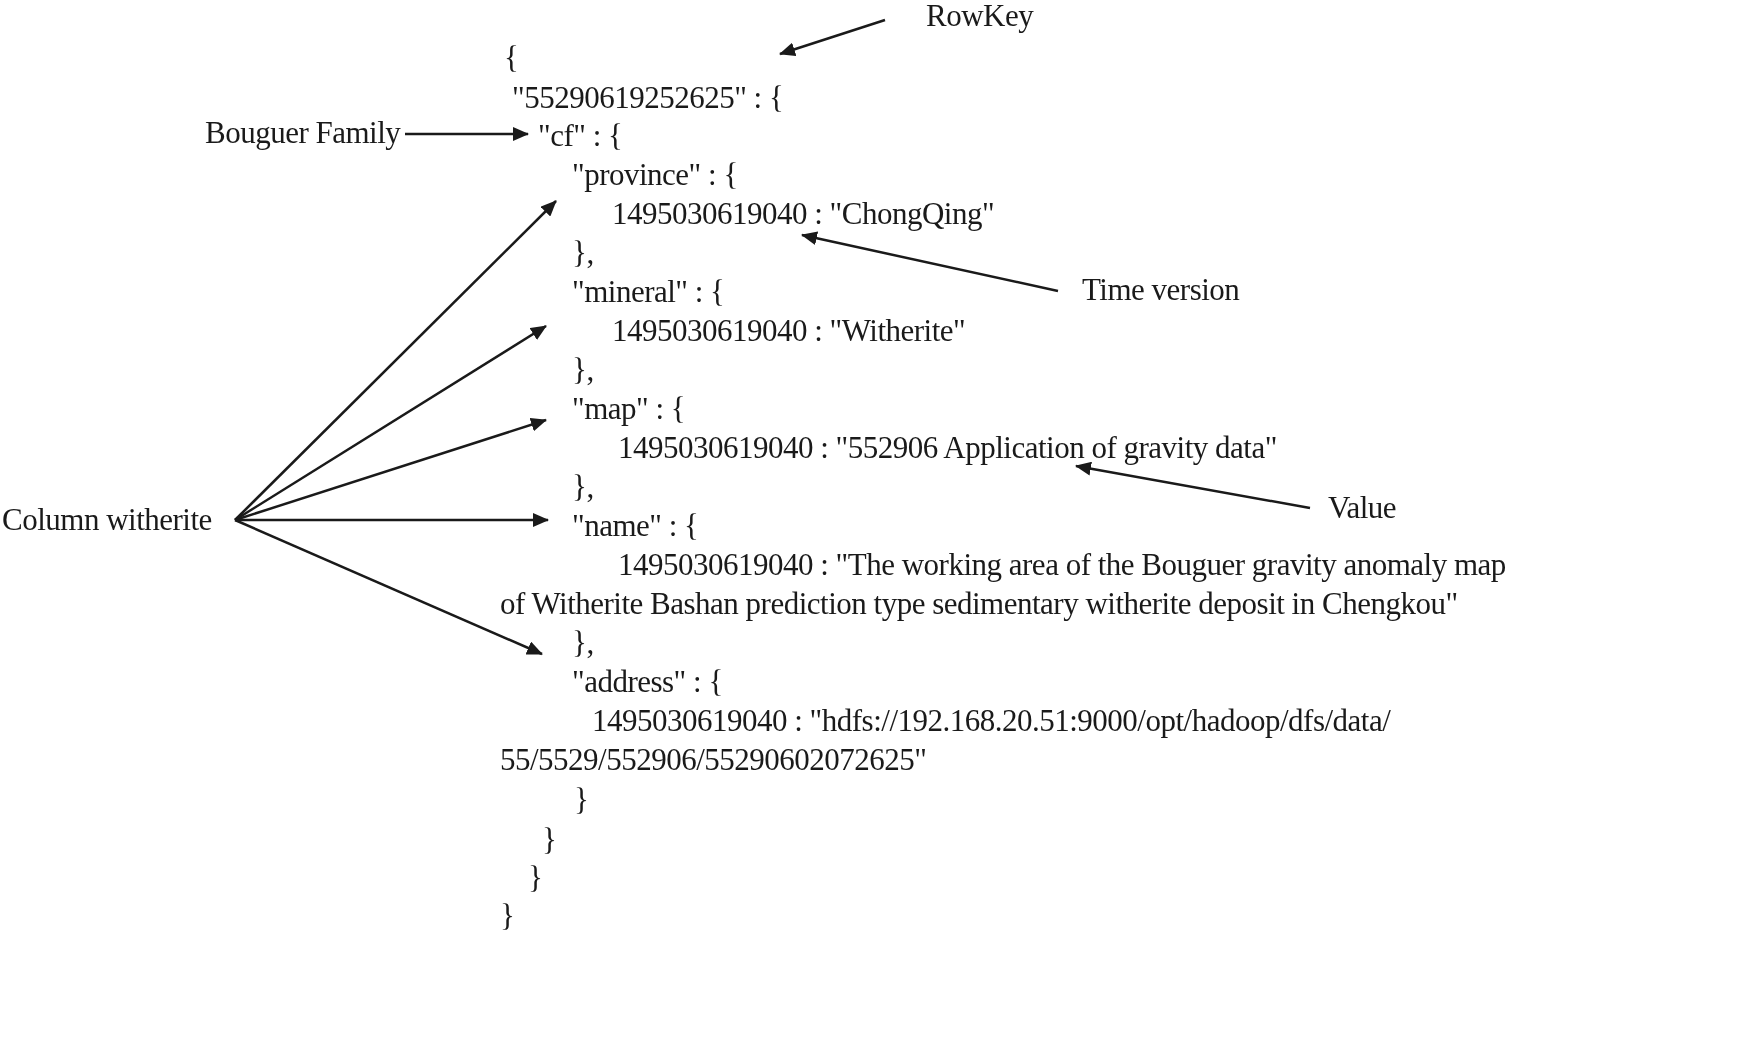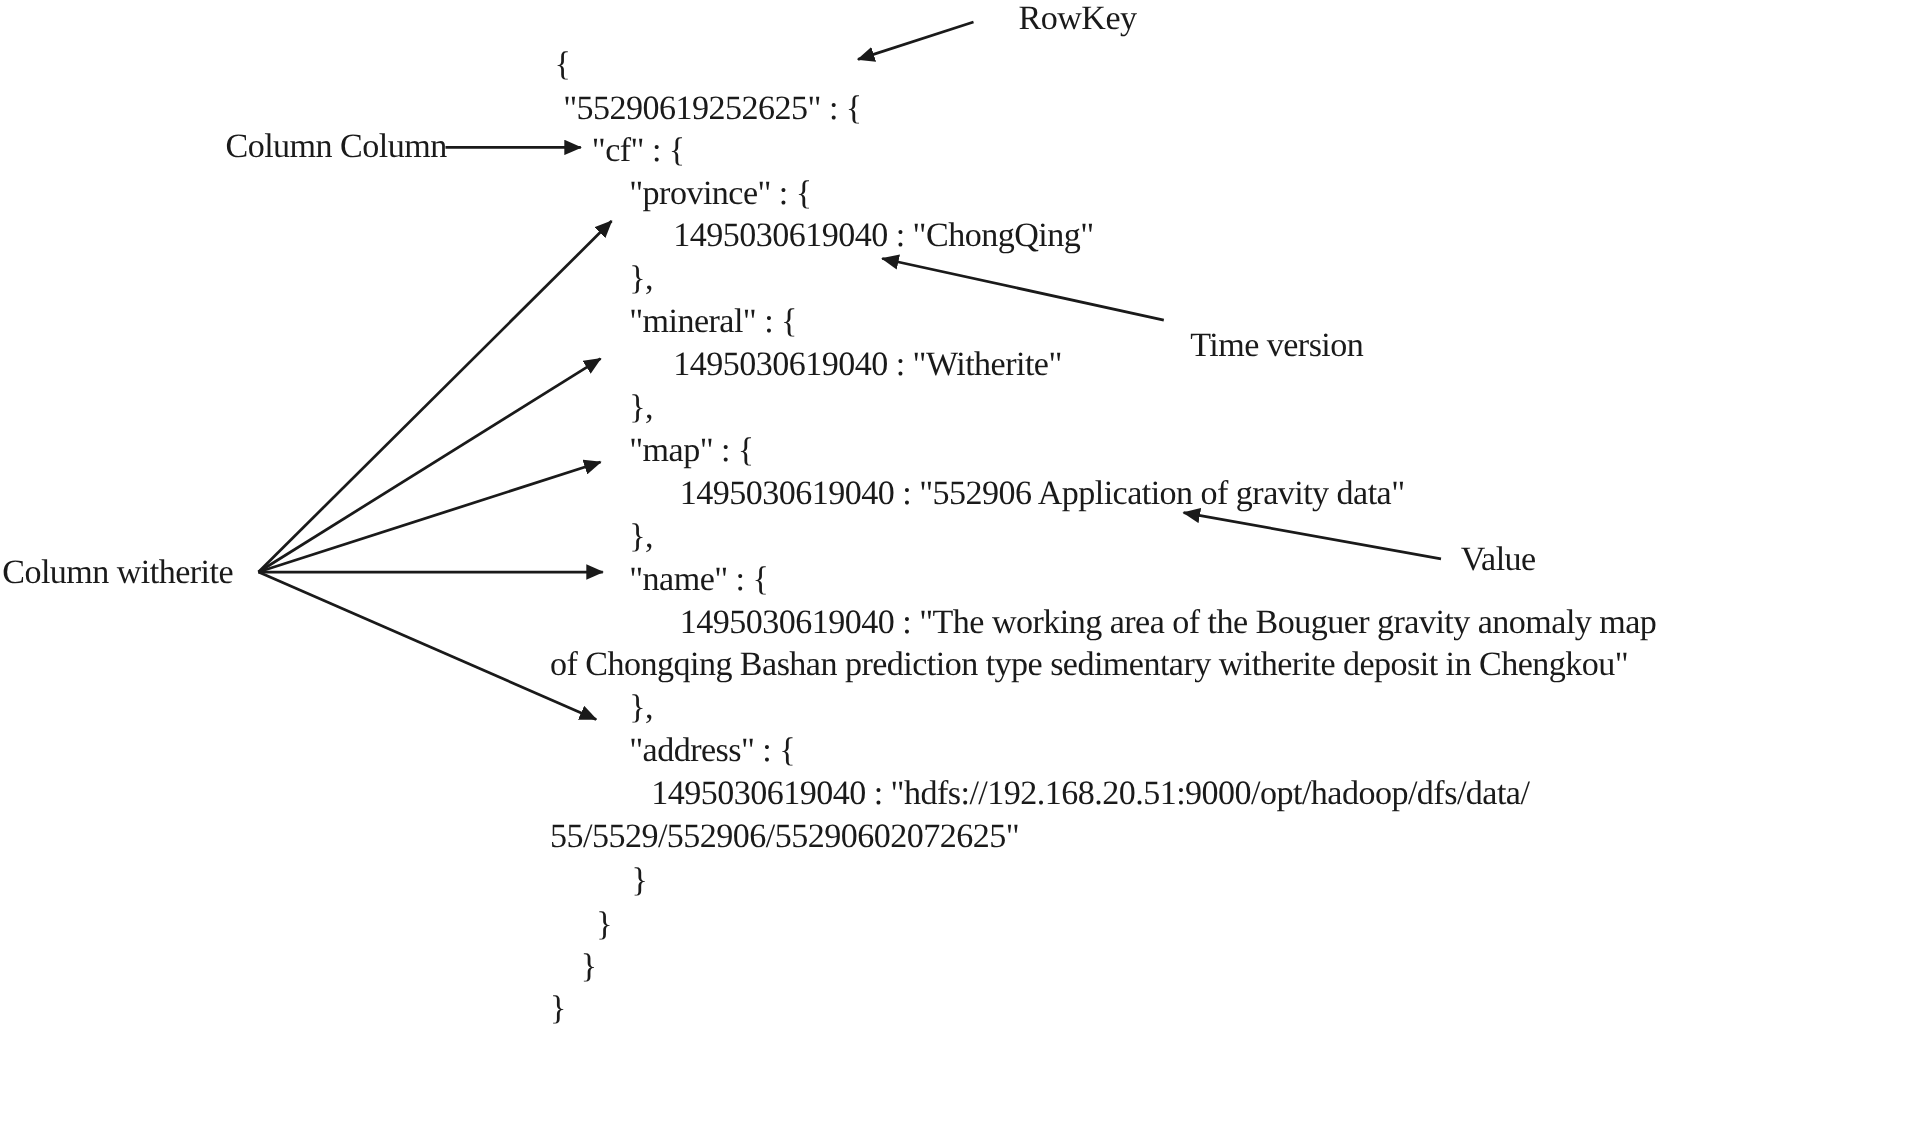--- a/index.html
+++ b/index.html
@@ -20,34 +20,34 @@
 <div class="t" style="left:612px;top:196px;">1495030619040 : "ChongQing"</div>
 <div class="t" style="left:572px;top:235px;">},</div>
 <div class="t" style="left:572px;top:274px;">"mineral" : {</div>
 <div class="t" style="left:612px;top:313px;">1495030619040 : "Witherite"</div>
 <div class="t" style="left:572px;top:352px;">},</div>
 <div class="t" style="left:572px;top:391px;">"map" : {</div>
 <div class="t" style="left:618px;top:430px;">1495030619040 : "552906 Application of gravity data"</div>
 <div class="t" style="left:572px;top:469px;">},</div>
 <div class="t" style="left:572px;top:508px;">"name" : {</div>
 <div class="t" style="left:618px;top:547px;">1495030619040 : "The working area of the Bouguer gravity anomaly map</div>
-<div class="t" style="left:500px;top:586px;">of Chongqing Bashan prediction type sedimentary witherite deposit in Chengkou"</div>
+<div class="t" style="left:500px;top:586px;">of Witherite Bashan prediction type sedimentary witherite deposit in Chengkou"</div>
 <div class="t" style="left:572px;top:625px;">},</div>
 <div class="t" style="left:572px;top:664px;">"address" : {</div>
 <div class="t" style="left:592px;top:703px;">1495030619040 : "hdfs://192.168.20.51:9000/opt/hadoop/dfs/data/</div>
 <div class="t" style="left:500px;top:742px;">55/5529/552906/55290602072625"</div>
 <div class="t" style="left:574px;top:782px;">}</div>
 <div class="t" style="left:542px;top:822px;">}</div>
 <div class="t" style="left:528px;top:860px;">}</div>
 <div class="t" style="left:500px;top:898px;">}</div>
 
 <div class="lbl" style="left:926px;top:-2px;">RowKey</div>
-<div class="lbl" style="left:205px;top:115px;">Column Column</div>
+<div class="lbl" style="left:205px;top:115px;">Bouguer Family</div>
 <div class="lbl" style="left:2px;top:502px;">Column witherite</div>
-<div class="lbl" style="left:1082px;top:272px;margin-top:24px;">Time version</div>
+<div class="lbl" style="left:1082px;top:272px;">Time version</div>
 <div class="lbl" style="left:1328px;top:490px;">Value</div>
 
 <svg class="arrows" width="1750" height="1044">
   <defs>
     <marker id="ah" markerWidth="10" markerHeight="10" refX="9" refY="5" orient="auto" markerUnits="userSpaceOnUse" viewBox="0 0 10 10">
       <path d="M0,0 L10,5 L0,10 z" fill="#1a1a1a"></path>
     </marker>
     <marker id="ahb" markerWidth="16" markerHeight="14" refX="15" refY="7" orient="auto" markerUnits="userSpaceOnUse" viewBox="0 0 16 14">
       <path d="M0,0 L16,7 L0,14 z" fill="#1a1a1a"></path>
     </marker>

